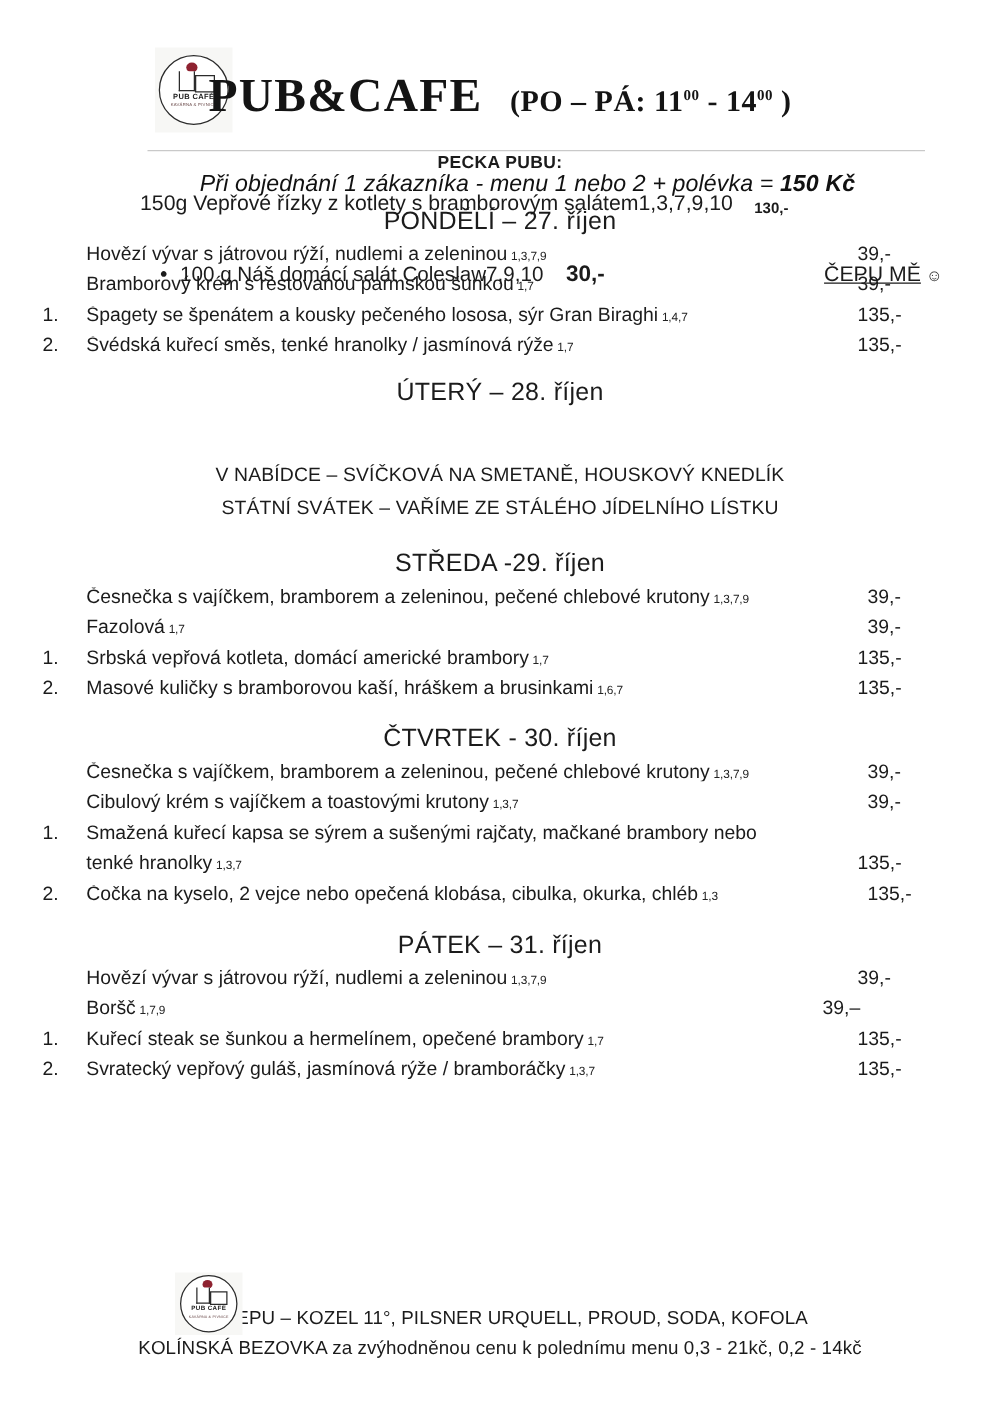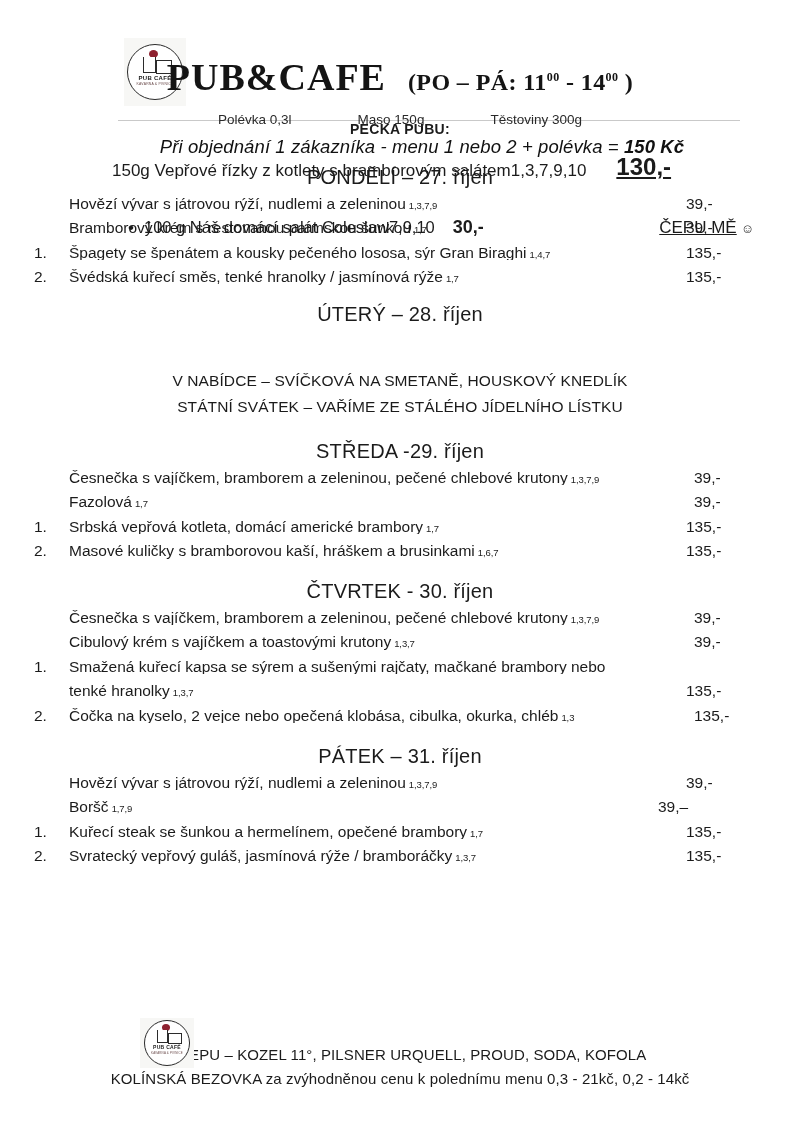--- a/index.html
+++ b/index.html
@@ -234,24 +234,23 @@
   }
 
   .pecka-row {
     display: flex;
     align-items: flex-end;
     margin-top: 16px;
     padding-left: 112px;
     font-size: 17px;
   }
   .pecka-row .price {
-    font-size: 24px;
-    font-weight: bold;
-    margin-left: 30px;
-    text-decoration: underline;
+    font-size: 12px;
+    font-weight: bold;
+    margin-left: 17px;
   }
 
   .coleslaw-row {
     display: flex;
     align-items: baseline;
     margin-top: 36px;
     padding-left: 128px;
     font-size: 16.5px;
   }
   .bullet {
@@ -332,25 +331,20 @@
         <div class="logo-name">PUB CAFÉ</div>
         <div class="logo-sub">KAVÁRNA &amp; PIVNICE</div>
       </div>
     </div>
 
     <div class="brand-row">
       <div class="brand">PUB&amp;CAFE</div>
       <div class="hours"><span>(PO – PÁ: 11</span><sup>00</sup><span> - 14</span><sup>00</sup><span> )</span></div>
     </div>
 
-    <div class="portions">
-      <span>Polévka 0,3l</span>
-      <span>Maso 150g</span>
-      <span>Těstoviny 300g</span>
-    </div>
 
     <div class="offer"><span>Při objednání 1 zákazníka - menu 1 nebo 2 + polévka = </span><b>150 Kč</b></div>
   </div>
 
   <div id="days-root">
       <div class="day-section" style="position: absolute; left: 0px; right: 0px; top: 166px;">
         <div class="day-title">PONDĚLÍ – 27. říjen</div>
         <div class="rows">
           <div class="row">
             <span class="num"></span>

